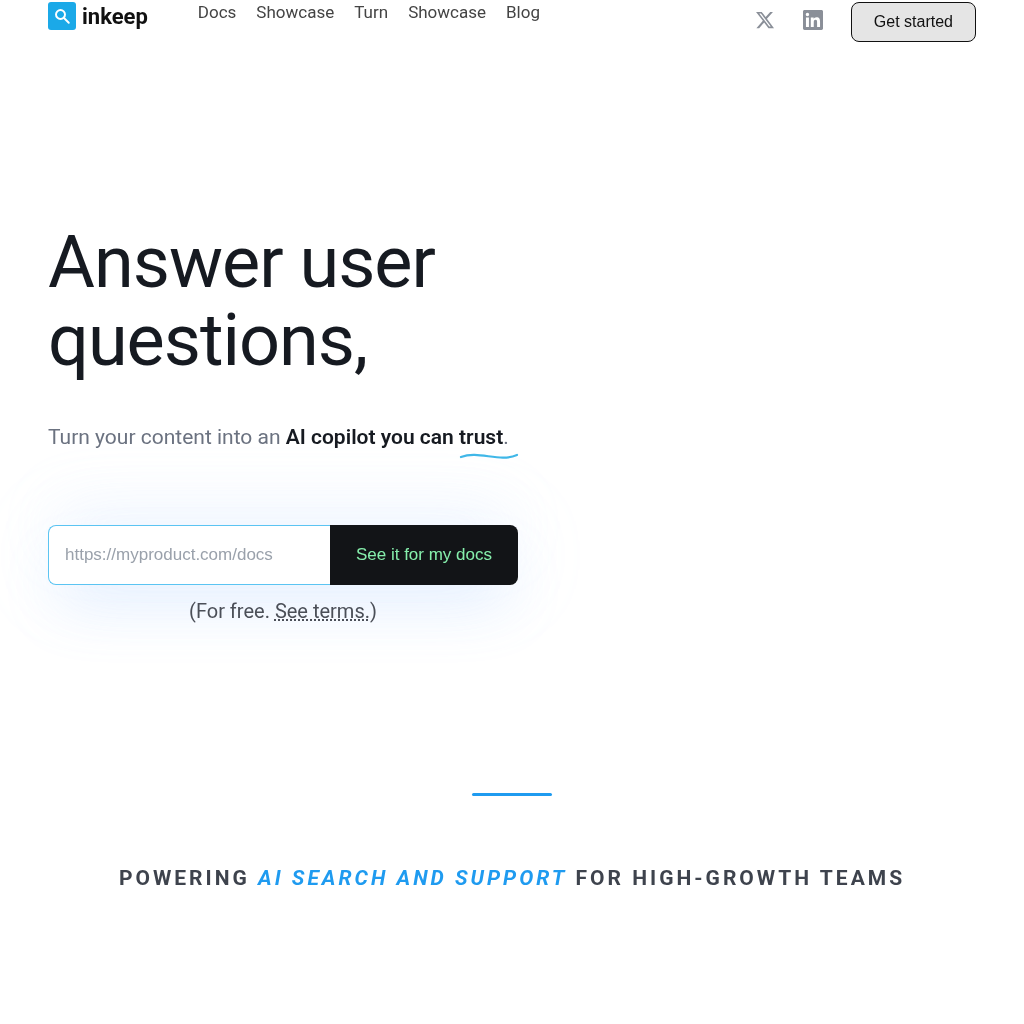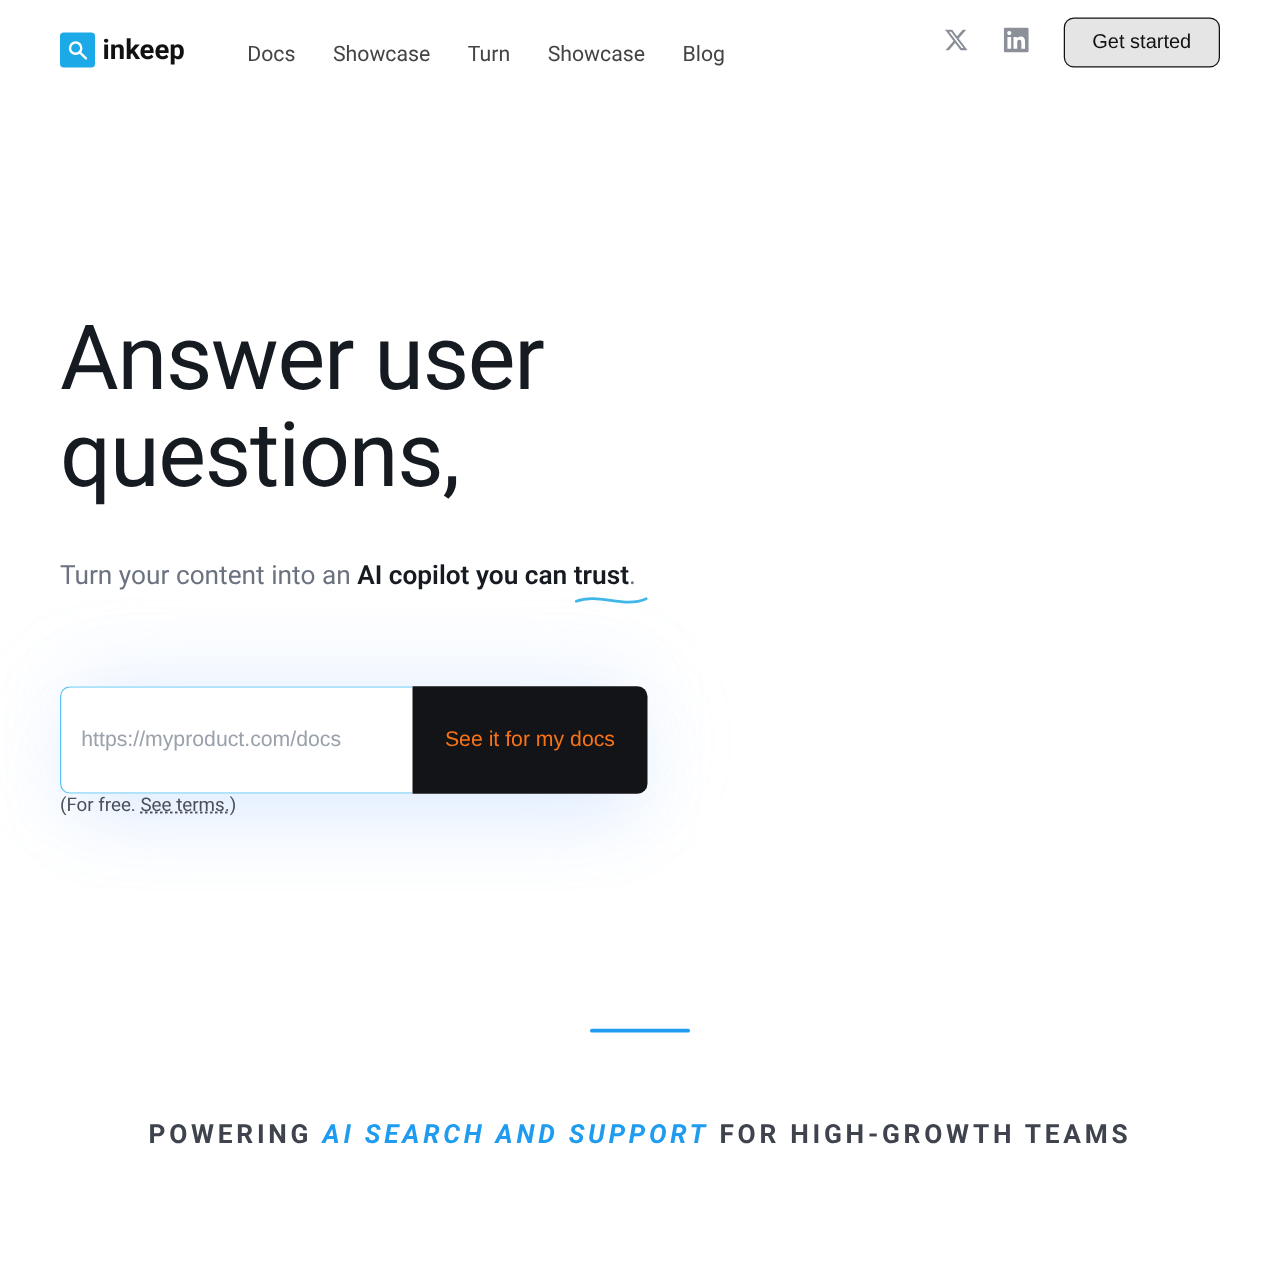--- a/index.html
+++ b/index.html
@@ -6,22 +6,22 @@
     body {
       font-family: -apple-system, BlinkMacSystemFont, "Segoe UI", Roboto, Helvetica, Arial, sans-serif;
       background: #fff;
       color: #111;
       width: 1024px;
       height: 1024px;
       overflow: hidden;
     }
     .header {
       display: flex;
-      align-items: flex-end;
-      padding: 14px 48px;
+      align-items: flex-start;
+      padding: 2px 48px;
       gap: 32px;
     }
     .logo {
       display: flex;
       align-items: center;
       gap: 6px;
       font-weight: 700;
       font-size: 22px;
       color: #111;
     }
@@ -31,21 +31,21 @@
       background: #1BA9E8;
       border-radius: 3px;
       display: flex;
       align-items: center;
       justify-content: center;
       position: relative;
     }
     .logo-mark svg { display: block; }
     .nav {
       display: flex;
-      gap: 30px;
+      gap: 20px;
       margin-left: 18px;
     }
     .nav a {
       color: #444;
       text-decoration: none;
       font-size: 17px;
       cursor: pointer;
     }
     .header-right {
       margin-left: auto;
@@ -116,40 +116,42 @@
       box-shadow:
         0 30px 60px -10px rgba(128, 180, 255, 0.2),
         0 -30px 60px -10px rgba(200, 220, 255, 0.18),
         0 0 80px -5px rgba(180, 210, 255, 0.18);
     }
     .cta-input {
       flex: 1;
       border: 1.5px solid #5bc4f2;
       border-right: none;
       border-radius: 8px 0 0 8px;
-      padding: 32px 16px;
+      padding: 19px 16px;
       font-size: 17px;
       color: #111;
       outline: none;
       background: #fff;
     }
     .cta-input::placeholder { color: #9aa1ab; }
     .cta-button {
       background: #121417;
-      color: #f97316;
+      color: #86efac;
       border: none;
       border-radius: 0 8px 8px 0;
       padding: 0 26px;
       font-size: 17px;
       font-weight: 500;
       cursor: pointer;
     }
     .cta-terms {
       width: 470px;
-      font-size: 15px;
+      text-align: center;
+      margin-top: 14px;
+      font-size: 20px;
       color: #4b4f58;
     }
     .cta-terms .link {
       text-decoration: underline dotted;
       cursor: pointer;
     }
     .divider {
       width: 80px;
       height: 3px;
       background: #1F9BF0;

